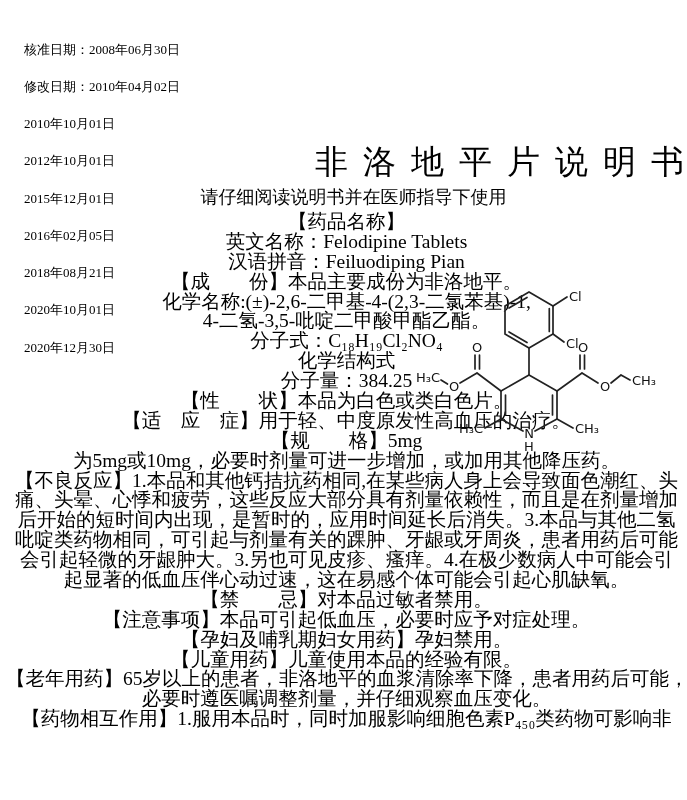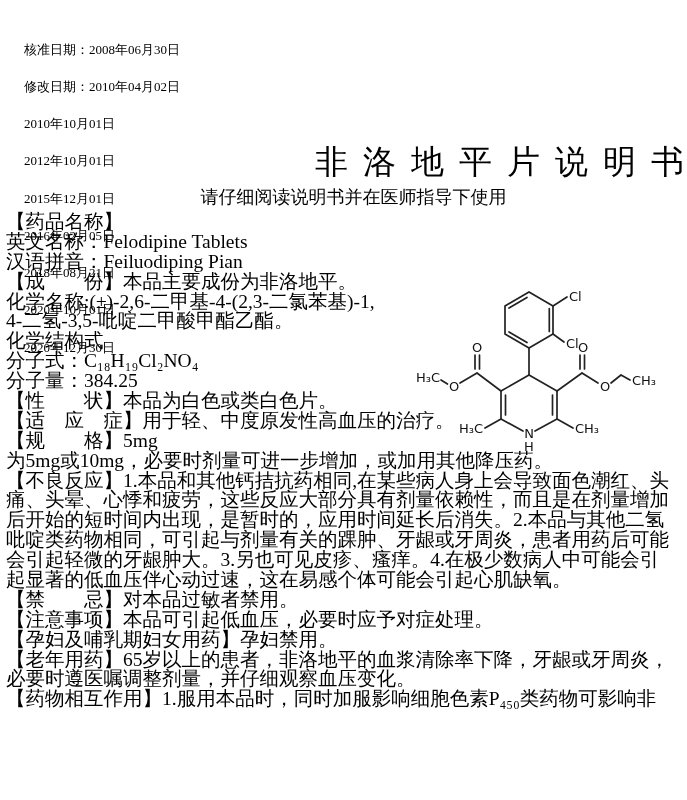--- a/index.html
+++ b/index.html
@@ -19,21 +19,21 @@
     text-align:right;font-size:33px;line-height:36px;
     letter-spacing:15px;text-indent:28px;white-space:nowrap;
   }
   .doc-subtitle{
     position:absolute;left:0;top:186px;width:687px;
     text-align:center;font-size:18px;line-height:22px;
     text-indent:20px;white-space:nowrap;
   }
   .body-text{
     position:absolute;left:6px;top:212px;width:681px;
-    font-size:19.5px;line-height:19.9px;
+    font-size:19.5px;line-height:19.9px;text-align:center;
   }
   .bl{white-space:pre;height:19.9px;}
   .mol{
     position:absolute;left:400px;top:280px;width:280px;height:175px;
   }
   .mol path,.mol line{stroke:#222;stroke-width:1.7;fill:none;stroke-linecap:round;}
   .mol text{
     font-family:"DejaVu Sans","Liberation Sans",sans-serif;
     font-size:13px;fill:#111;
   }
@@ -56,37 +56,38 @@
 <div class="doc-title">非洛地平片说明书</div>
 <div class="doc-subtitle">请仔细阅读说明书并在医师指导下使用</div>
 
 <div class="body-text">
   <div class="bl">【药品名称】</div>
   <div class="bl">英文名称：Felodipine Tablets</div>
   <div class="bl">汉语拼音：Feiluodiping Pian</div>
   <div class="bl">【成　　份】本品主要成份为非洛地平。</div>
   <div class="bl">化学名称:(±)-2,6-二甲基-4-(2,3-二氯苯基)-1,</div>
   <div class="bl">4-二氢-3,5-吡啶二甲酸甲酯乙酯。</div>
+  <div class="bl">分子式：C₁₈H₁₉Cl₂NO₄</div>
   <div class="bl">化学结构式</div>
-  <div class="bl">分子式：C₁₈H₁₉Cl₂NO₄</div>
   <div class="bl">分子量：384.25</div>
   <div class="bl">【性　　状】本品为白色或类白色片。</div>
   <div class="bl">【适　应　症】用于轻、中度原发性高血压的治疗。</div>
   <div class="bl">【规　　格】5mg</div>
   <div class="bl">为5mg或10mg，必要时剂量可进一步增加，或加用其他降压药。</div>
   <div class="bl">【不良反应】1.本品和其他钙拮抗药相同,在某些病人身上会导致面色潮红、头</div>
   <div class="bl">痛、头晕、心悸和疲劳，这些反应大部分具有剂量依赖性，而且是在剂量增加</div>
-  <div class="bl">后开始的短时间内出现，是暂时的，应用时间延长后消失。2.本品与其他二氢</div>
+  <div class="bl">后开始的短时间内出现，是暂时的，应用时间延长后消失。3.本品与其他二氢</div>
   <div class="bl">吡啶类药物相同，可引起与剂量有关的踝肿、牙龈或牙周炎，患者用药后可能</div>
   <div class="bl">会引起轻微的牙龈肿大。3.另也可见皮疹、瘙痒。4.在极少数病人中可能会引</div>
   <div class="bl">起显著的低血压伴心动过速，这在易感个体可能会引起心肌缺氧。</div>
   <div class="bl">【禁　　忌】对本品过敏者禁用。</div>
   <div class="bl">【注意事项】本品可引起低血压，必要时应予对症处理。</div>
   <div class="bl">【孕妇及哺乳期妇女用药】孕妇禁用。</div>
-  <div class="bl">【老年用药】65岁以上的患者，非洛地平的血浆清除率下降，牙龈或牙周炎，</div>
+  <div class="bl">【儿童用药】儿童使用本品的经验有限。</div>
+  <div class="bl">【老年用药】65岁以上的患者，非洛地平的血浆清除率下降，患者用药后可能，</div>
   <div class="bl">必要时遵医嘱调整剂量，并仔细观察血压变化。</div>
   <div class="bl">【药物相互作用】1.服用本品时，同时加服影响细胞色素P₄₅₀类药物可影响非</div>
 </div>
 
 <svg class="mol" viewBox="0 0 280 175">
 
   <path d="M129 12 L153 26 L153 54 L129 68 L105 54 L105 26 Z"></path>
   <path d="M149.3 28.5 L149.3 51.5 M109 28 L127 17.5 M109 52 L127 62.5"></path>
 
   <path d="M153 26 L167 17 M153 54 L164 62"></path>

